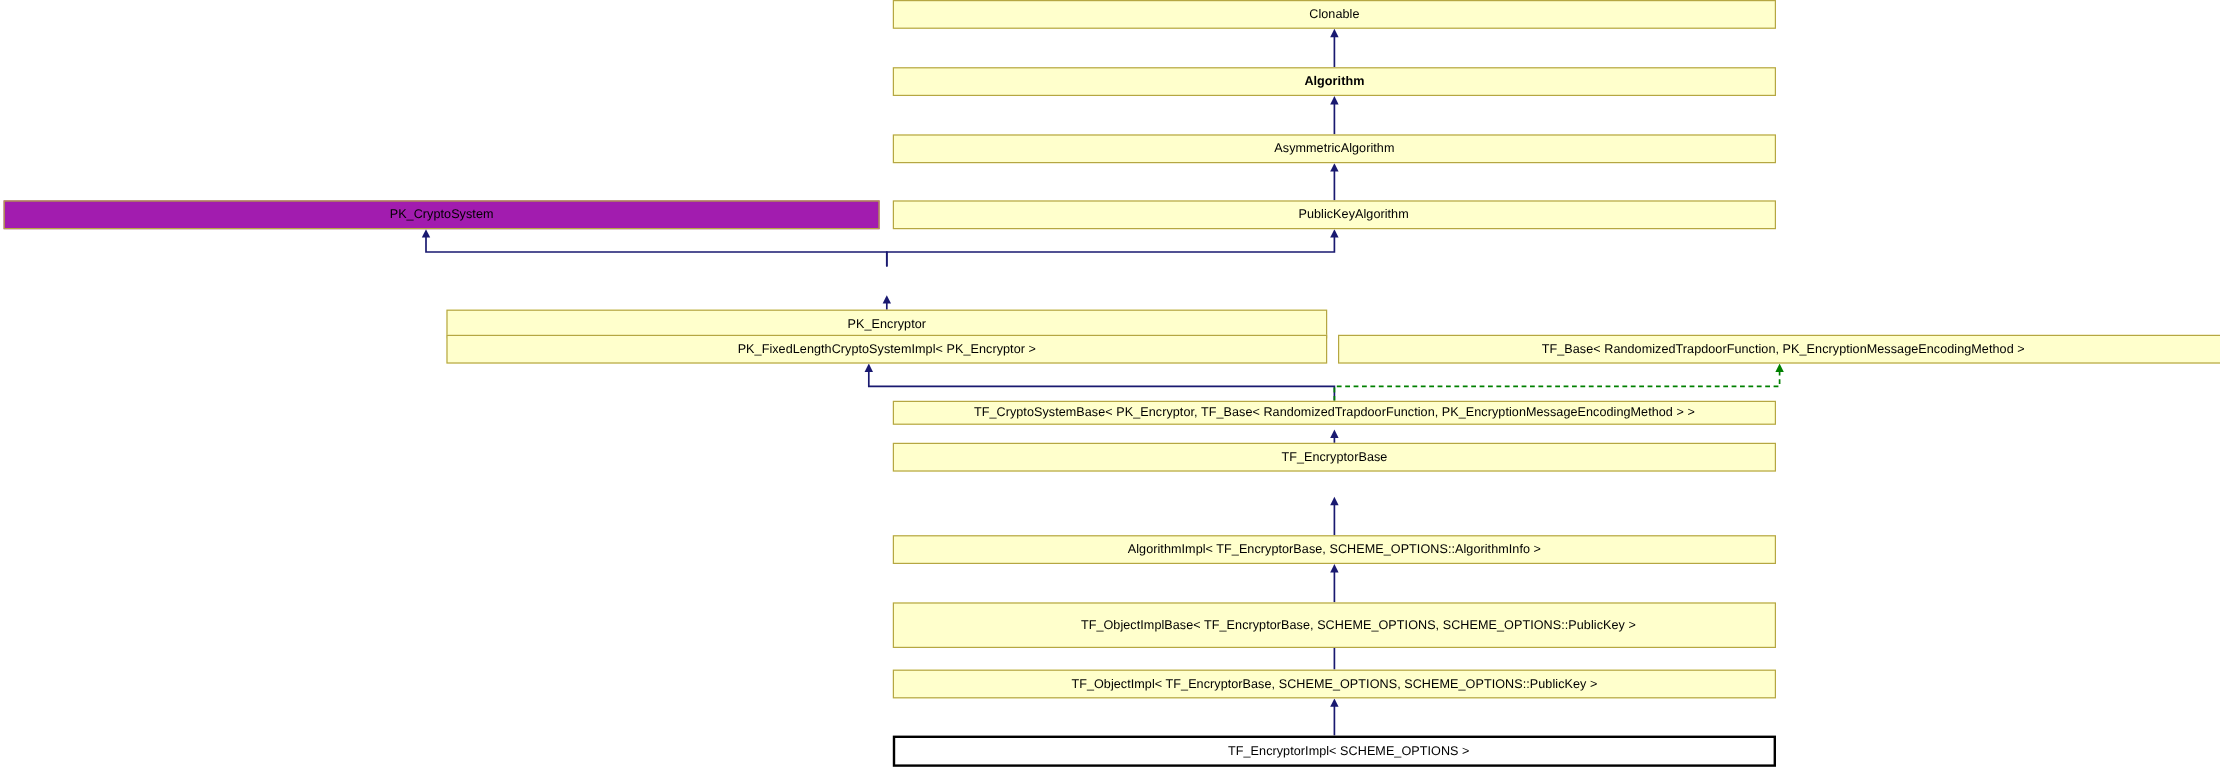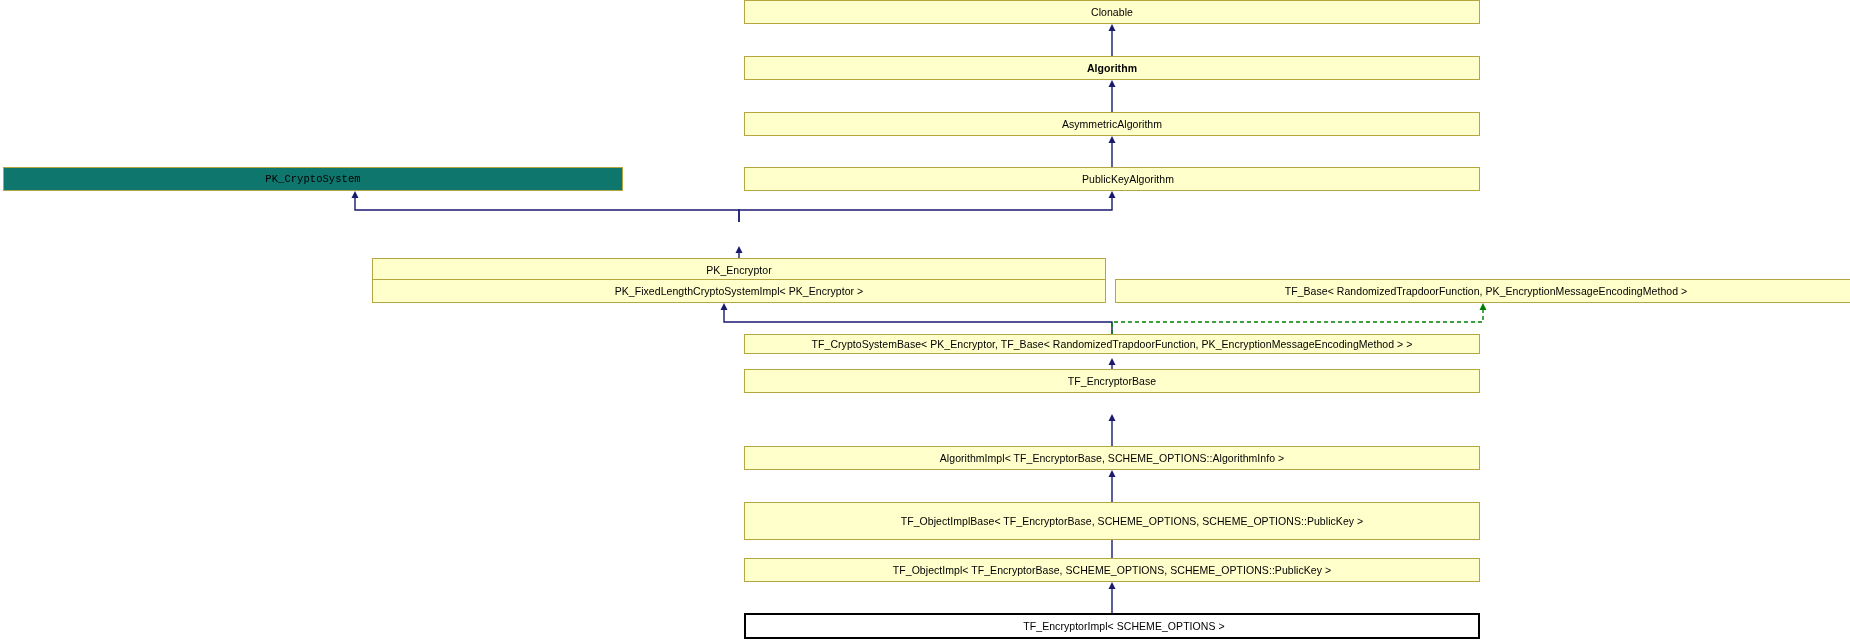--- a/index.html
+++ b/index.html
@@ -113,21 +113,21 @@
   <div id="nodes">
       <div class="node" style="left: 744px; top: 0px; width: 736px; height: 24px; background: rgb(255, 255, 204); border-color: rgb(181, 166, 66);">
         <span class="node-label">Clonable</span>
       </div>
       <div class="node" style="left: 744px; top: 56px; width: 736px; height: 24px; background: rgb(255, 255, 204); border-color: rgb(181, 166, 66); font-weight: bold;">
         <span class="node-label">Algorithm</span>
       </div>
       <div class="node" style="left: 744px; top: 112px; width: 736px; height: 24px; background: rgb(255, 255, 204); border-color: rgb(181, 166, 66);">
         <span class="node-label">AsymmetricAlgorithm</span>
       </div>
-      <div class="node" style="left: 3px; top: 167px; width: 620px; height: 24px; background: #0f766e; border-color: rgb(181, 166, 66); font-family: Liberation Mono, monospace;">
+      <div class="node" style="left: 3px; top: 167px; width: 730px; height: 24px; background: #a21caf; border-color: rgb(181, 166, 66);">
         <span class="node-label">PK_CryptoSystem</span>
       </div>
       <div class="node" style="left: 744px; top: 167px; width: 736px; height: 24px; background: rgb(255, 255, 204); border-color: rgb(181, 166, 66); padding-left: 32px;">
         <span class="node-label">PublicKeyAlgorithm</span>
       </div>
       <div class="node" style="left: 372px; top: 222px; width: 734px; height: 24px; background: rgb(255, 255, 204); border-color: rgb(181, 166, 66); margin-top: 36px;">
         <span class="node-label">PK_Encryptor</span>
       </div>
       <div class="node" style="left: 372px; top: 279px; width: 734px; height: 24px; background: rgb(255, 255, 204); border-color: rgb(181, 166, 66);">
         <span class="node-label">PK_FixedLengthCryptoSystemImpl&lt; PK_Encryptor &gt;</span>

